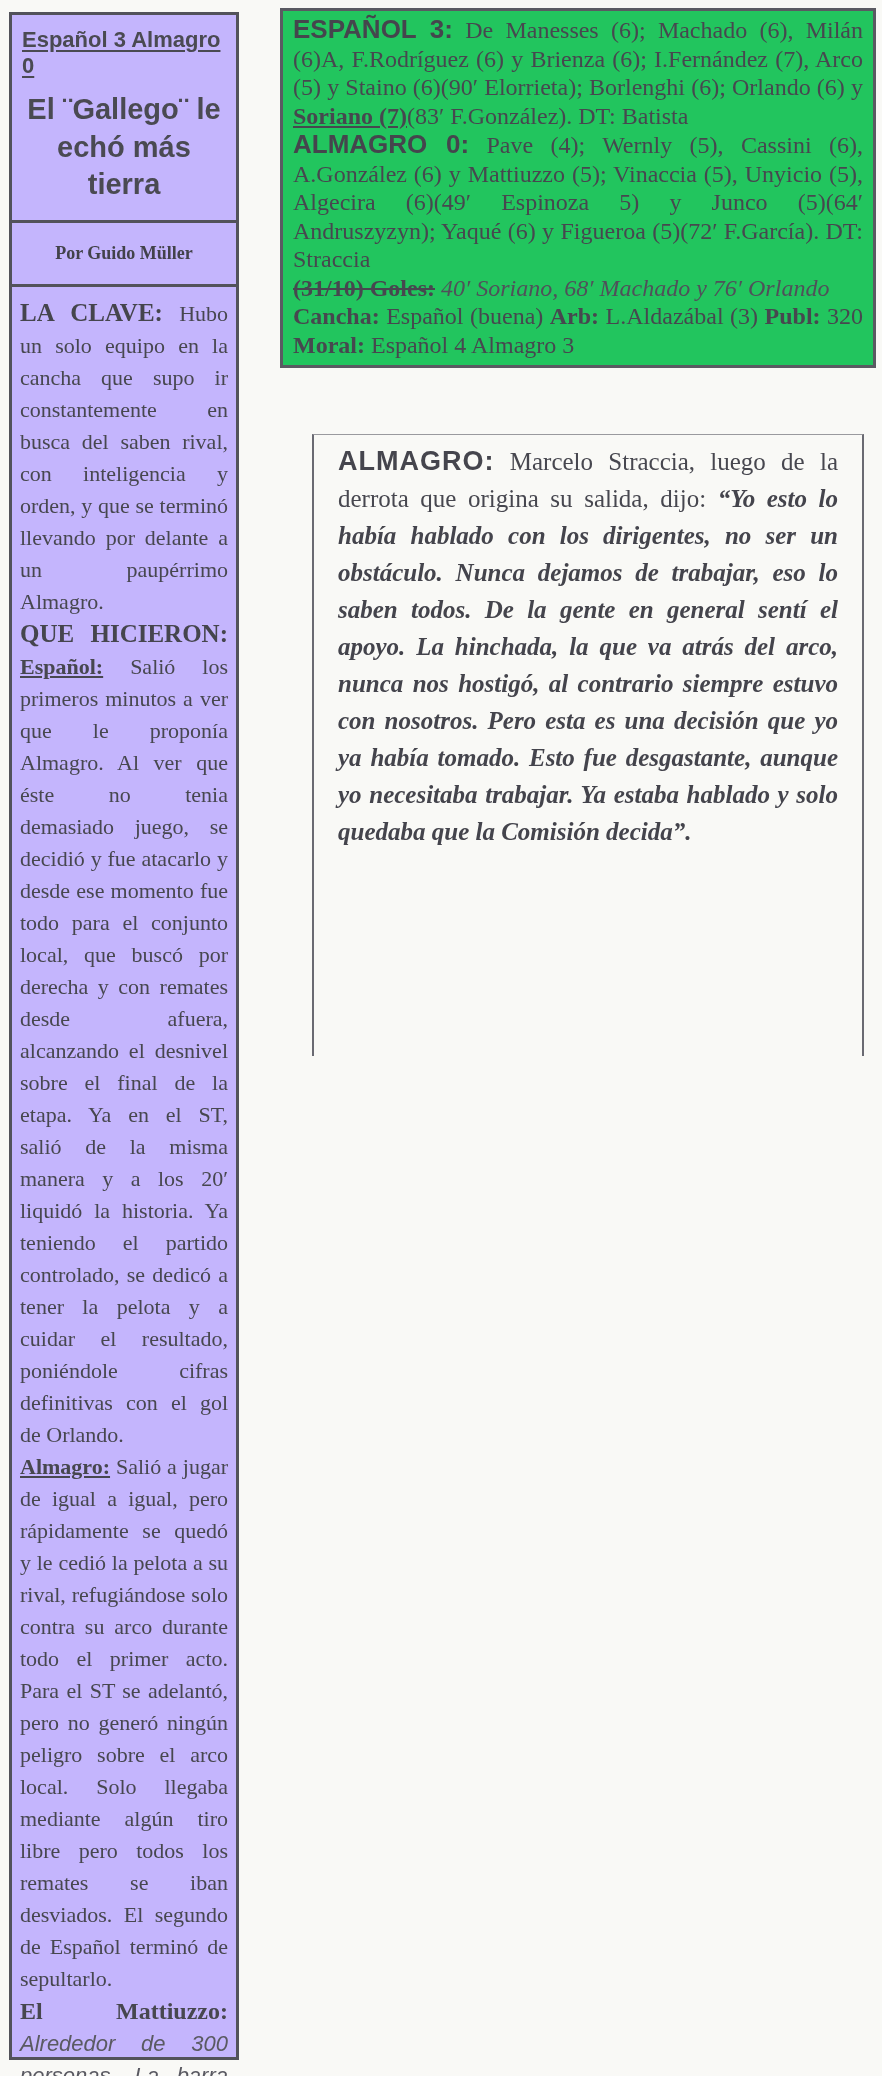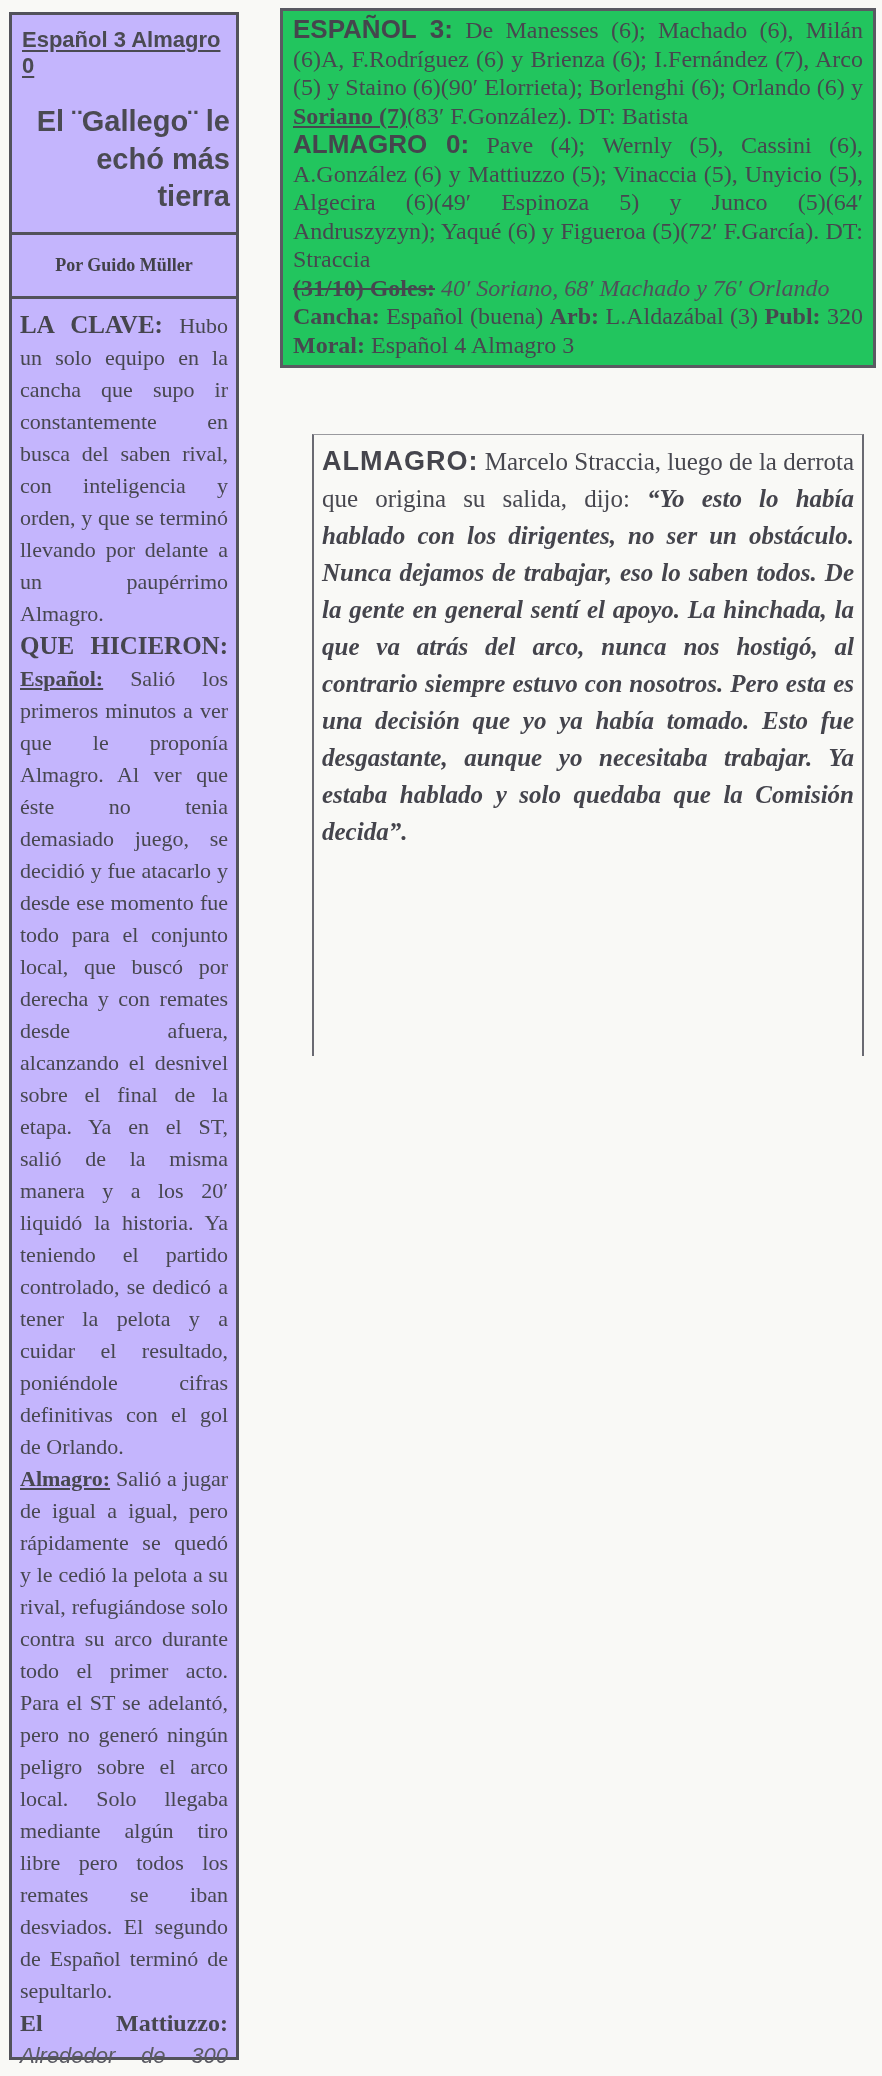--- a/index.html
+++ b/index.html
@@ -14,21 +14,21 @@
     position:absolute;left:9px;top:12px;width:230px;height:2048px;
     border:3px solid #52525a;box-sizing:border-box;background:#c4b5fd;
   }
   .headline-area{border-bottom:3px solid #52525a;padding:12px 6px 16px 6px;}
   .scoreline{
     font-family:"Liberation Sans", sans-serif;font-weight:bold;font-size:22px;
     text-decoration:underline;text-underline-offset:3px;padding-left:4px;color:#4a4a52;
   }
   .headline{
     font-family:"Liberation Sans", sans-serif;font-weight:bold;font-size:29px;
-    line-height:1.3;text-align:right;margin-top:24px;color:#4a4a52;
+    line-height:1.3;text-align:center;margin-top:12px;color:#4a4a52;
   }
   .byline-area{
     border-bottom:3px solid #52525a;padding:20px 4px;text-align:center;
     font-weight:bold;font-size:18px;color:#42424a;
   }
   .body-area{
     padding:10px 8px 8px 8px;font-size:22px;line-height:32px;text-align:justify;
     color:#47474f;
   }
   .body-area p{margin:0;}
@@ -53,21 +53,21 @@
   }
   .hl-player{font-weight:bold;text-decoration:underline;text-underline-offset:2px;}
   .struck{font-weight:bold;text-decoration:line-through;}
   .ital{font-style:italic;color:#50505a;}
   .blbl{font-weight:bold;}
   
   .quote-box{
     position:absolute;left:312px;top:434px;width:552px;height:622px;
     border-left:2px solid #6a6a72;border-right:2px solid #6a6a72;
     border-top:1px solid #9a9a9e;box-sizing:border-box;
-    padding:8px 8px;font-size:25px;line-height:37px;text-align:justify;color:#47474f;
+    padding:8px 24px;font-size:25px;line-height:37px;text-align:justify;color:#47474f;
   }
   .quote-box p{margin:0;}
   .quote-label{
     font-family:"Liberation Sans", sans-serif;font-weight:bold;font-size:27px;
     letter-spacing:1px;color:#45454d;
   }
   .quote-marked{font-weight:bold;font-style:italic;color:#44444c;}
 </style>
 </head>
 <body>

